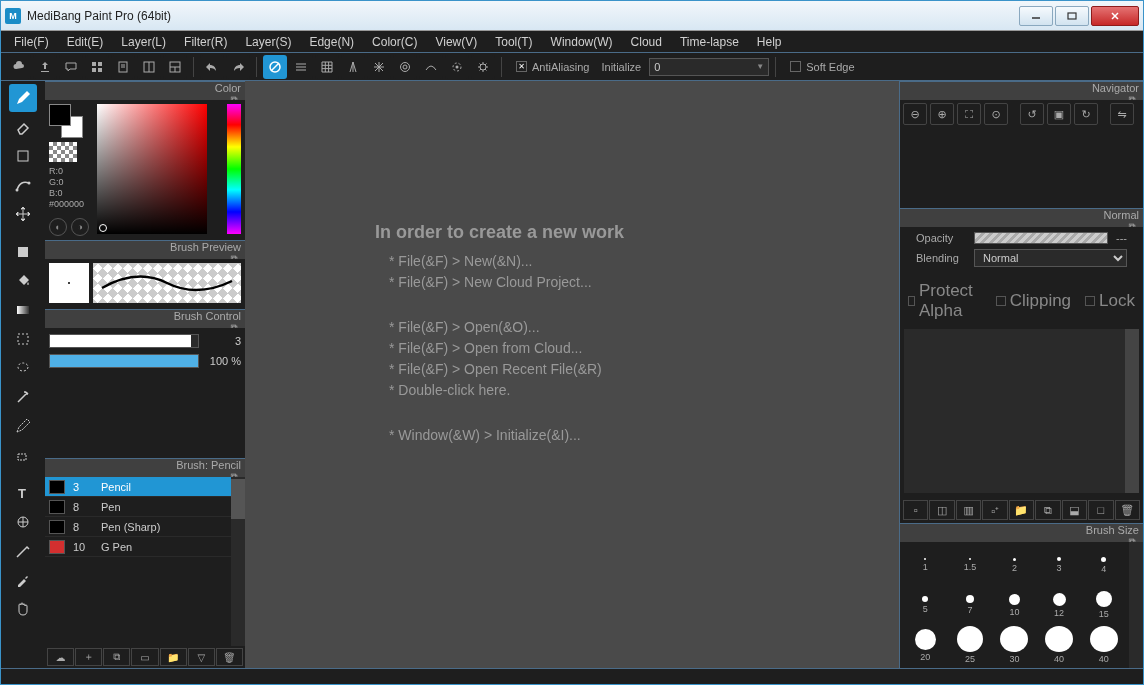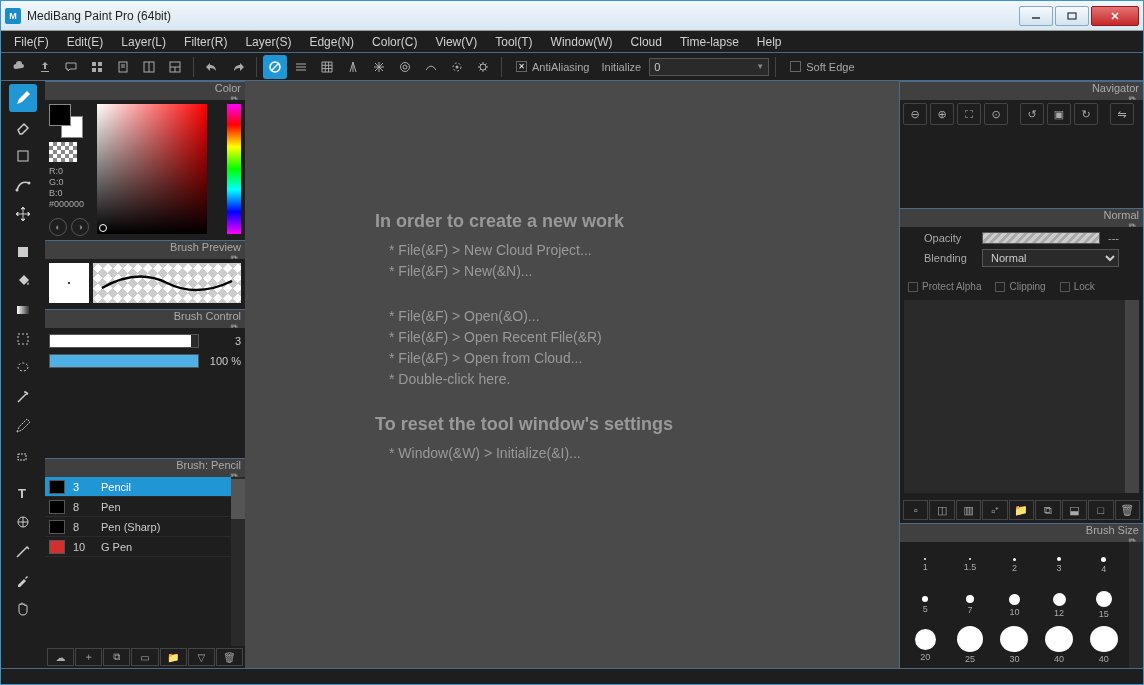--- a/index.html
+++ b/index.html
@@ -86,40 +86,40 @@
 .brush-item .bname { flex:1;}
 .brush-item .gear { font-size:10px;}
 .brush-scroll { flex:1; overflow:hidden; position:relative;}
 .brush-scroll .scrollbar { position:absolute; right:0; top:0; width:14px; height:100%; background:#2a2a2a;}
 .brush-scroll .scrollbar .thumb { width:100%; height:40px; background:#555; margin-top:2px;}
 .brush-buttons { height:22px; display:flex; gap:1px; padding:2px;}
 .brush-buttons .bb { flex:1; height:18px; background:#1e1e1e; border:1px solid #444; display:flex;align-items:center;justify-content:center;color:#aaa;font-size:10px;cursor:pointer;}
 
 
 .canvas-area { flex:1; background:#4a4a4a; position:relative; overflow:hidden;}
-.welcome { position:absolute; left:130px; top:130px; color:#999;}
+.welcome { position:absolute; left:130px; top:141px; color:#999;}
 .welcome h2 { font-size:18px; font-weight:bold; color:#999; margin-bottom:8px;}
 .welcome ul { list-style:none; margin:0 0 24px 14px;}
 .welcome li { font-size:14px; line-height:21px; color:#999;}
 
 
 .right-sidebar { width:244px; background:#1e1e1e; display:flex; flex-direction:column; border-left:1px solid #4a6b88;}
 
 .nav-body { background:#1e1e1e;}
 .nav-buttons { display:flex; padding:3px; gap:3px; flex-wrap:wrap;}
 .nav-buttons .nb { width:24px; height:22px; background:#1e1e1e; border:1px solid #444; display:flex;align-items:center;justify-content:center;color:#aaa;font-size:11px;cursor:pointer; border-radius:2px;}
 .nav-preview { height:80px; background:#1e1e1e;}
 
 .layer-body { flex:1; background:#1e1e1e; display:flex; flex-direction:column;}
-.layer-props { padding:5px 24px; font-size:11px; color:#aaa;}
+.layer-props { padding:5px 16px; font-size:11px; color:#aaa;}
 .layer-props .row { display:flex; align-items:center; gap:8px; margin-bottom:5px;}
 .layer-props .row .lbl { width:50px;}
 .layer-props .opslider { flex:1; height:12px; background:repeating-linear-gradient(-45deg,#ccc,#ccc 3px,#aaa 3px,#aaa 6px); border:1px solid #555;}
 .layer-props select { flex:1; height:18px; background:#2a2a2a; border:1px solid #555; color:#ccc; font-size:11px; padding:0 4px;}
-.layer-checks { display:flex; gap:14px; padding:4px 8px; font-size:10px; color:#888;}
+.layer-checks { display:flex; gap:14px; padding:4px 8px; font-size:17px; color:#888;}
 .layer-checks .cb { display:flex; align-items:center; gap:4px;}
 .layer-checks .cb .box { width:10px; height:10px; border:1px solid #555;}
 .layer-list { flex:1; background:#2a2a2a; margin:4px; position:relative;}
 .layer-list .scrollbar { position:absolute; right:0; top:0; width:14px; height:100%; background:#1e1e1e;}
 .layer-list .scrollbar .thumb { width:100%; height:100%; background:#444;}
 .layer-buttons { display:flex; gap:1px; padding:3px;}
 .layer-buttons .lb { flex:1; height:20px; background:#1e1e1e; border:1px solid #444; display:flex;align-items:center;justify-content:center;color:#aaa;font-size:11px;cursor:pointer;}
 
 .brushsize-body { background:#1e1e1e; padding:4px;}
 .brushsize-grid { display:grid; grid-template-columns:repeat(5,1fr); gap:2px;}
@@ -525,30 +525,29 @@
           </div>
         </div>
 
       </div>
     </div>
 
     <div class="canvas-area">
       <div class="welcome">
         <h2>In order to create a new work</h2>
         <ul>
+          <li>* File(&amp;F) &gt; New(&amp;N)...</li>
           <li>* File(&amp;F) &gt; New Cloud Project...</li>
-          <li>* File(&amp;F) &gt; New(&amp;N)...</li>
         </ul>
         <ul>
           <li>* File(&amp;F) &gt; Open(&amp;O)...</li>
+          <li>* File(&amp;F) &gt; Open from Cloud...</li>
           <li>* File(&amp;F) &gt; Open Recent File(&amp;R)</li>
-          <li>* File(&amp;F) &gt; Open from Cloud...</li>
           <li>* Double-click here.</li>
         </ul>
-        <h2>To reset the tool window's settings</h2>
         <ul>
           <li>* Window(&amp;W) &gt; Initialize(&amp;I)...</li>
         </ul>
       </div>
     </div>
 
     <div class="right-sidebar">
 
       <div class="panel">
         <div class="panel-header">

